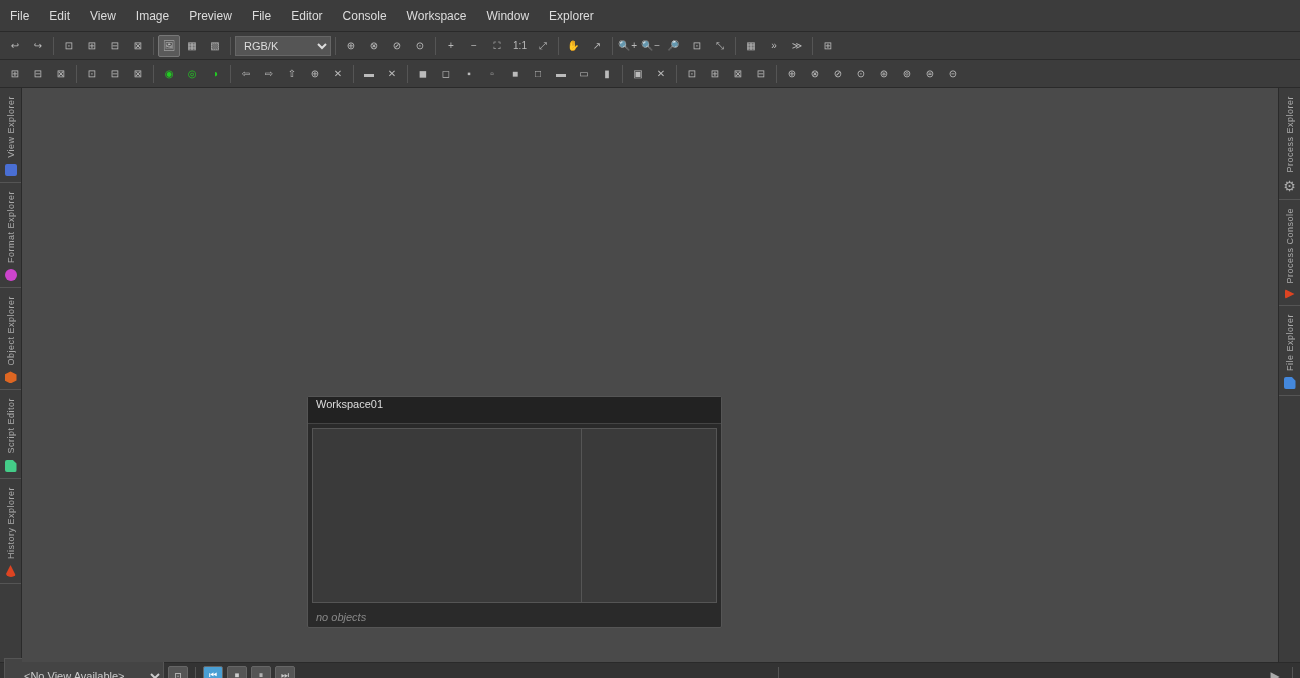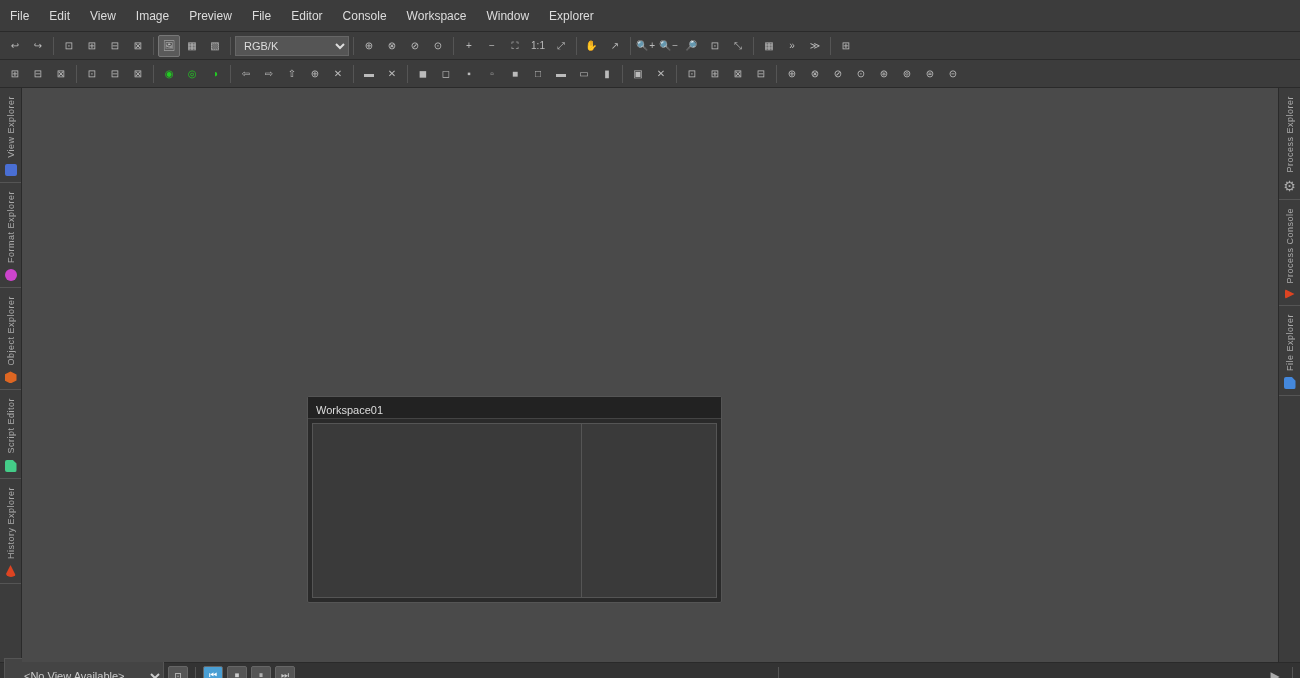--- a/index.html
+++ b/index.html
@@ -72,21 +72,21 @@
       margin: 0 3px;
     }
 
     .tb-select {
       height: 20px;
       background: #555;
       border: 1px solid #666;
       color: #ddd;
       font-size: 11px;
       padding: 0 4px;
-      width: 114px;
+      width: 96px;
     }
 
     
     #main {
       display: flex;
       height: calc(678px - 22px - 28px - 28px - 26px);
     }
 
     .sidebar-icon {
       width: 16px;
@@ -111,22 +111,22 @@
       left: 285px;
       width: 415px;
       background: #2a2a2a;
       border: 1px solid #555;
       border-radius: 2px;
     }
     #workspace-titlebar {
       height: 22px;
       background: #222;
       display: flex;
-      align-items: flex-start;
-      padding: 7px 8px;
+      align-items: flex-end;
+      padding: 13px 8px;
       font-size: 11px;
       color: #ddd;
       border-bottom: 1px solid #444;
     }
     #workspace-content {
       padding: 4px;
     }
     #workspace-canvas {
       width: 100%;
       height: 175px;
@@ -416,20 +416,23 @@
     <div id="workspace-window">
       <div id="workspace-titlebar">
         <span>Workspace01</span>
       </div>
       <div id="workspace-content">
         <div id="workspace-canvas">
           <div class="workspace-panel" style="flex: 2;"></div>
           <div class="workspace-panel" style="flex: 1;"></div>
         </div>
       </div>
+      <div id="workspace-footer">
+        <span>no objects</span>
+      </div>
     </div>
 
   </div>
 
   <div id="right-panel">
 
     <div class="panel-section">
       <span class="vert-label">Process Explorer</span>
       <button class="gear-btn">⚙</button>
     </div>

